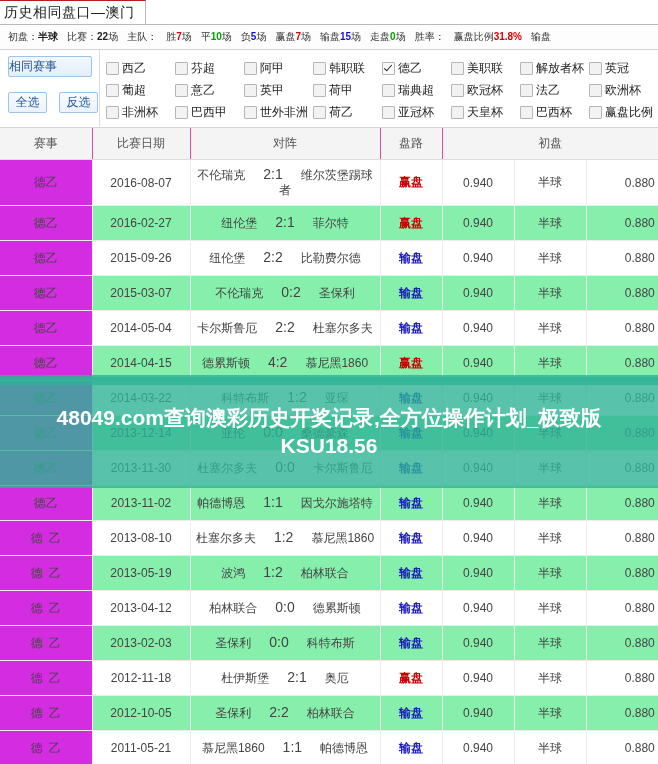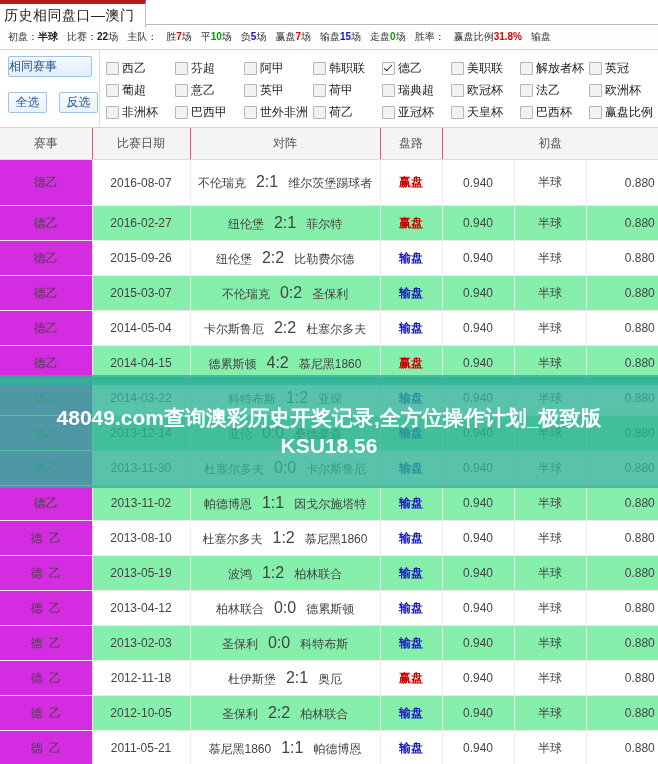--- a/index.html
+++ b/index.html
@@ -24,21 +24,21 @@
   }
   .title-tab {
     display: inline-block;
     height: 23px;
     line-height: 23px;
     padding: 0 10px 0 4px;
     font-size: 14px;
     color: #222;
     background: #ffffff;
     border-right: 1px solid #b9b9b9;
-    border-top: 4px solid #b91c1c;
+    border-top: 1px solid #b91c1c;
     position: relative;
     top: 0;
     letter-spacing: 0.5px;
   }
 
   
   .statsbar {
     height: 24px;
     line-height: 24px;
     border-bottom: 1px solid #d4d4d4;
@@ -174,21 +174,21 @@
     background: #d42ce0 !important;
     color: #ffffff;
     font-size: 12px;
     border-right: none;
     border-bottom: 1px solid #ffffff;
   }
   td.league.spaced { letter-spacing: 6px; text-indent: 6px; }
 
   .match { text-align: center; color: #333; white-space: normal; line-height: 15px; }
   .match .home, .match .away { display: inline; }
-  .match .score { display: inline-block; margin: 0 10px; color: #444; font-size: 16px; }
+  .match .score { display: inline-block; margin: 0 18px; color: #444; font-size: 14px; }
 
   .res-win  { color: #cc0000; font-weight: bold; }
   .res-lose { color: #1b1bbb; font-weight: bold; }
 
   .num { color: #555; }
   .hd  { color: #444; }
 
   
   .overlay {
     position: absolute;

